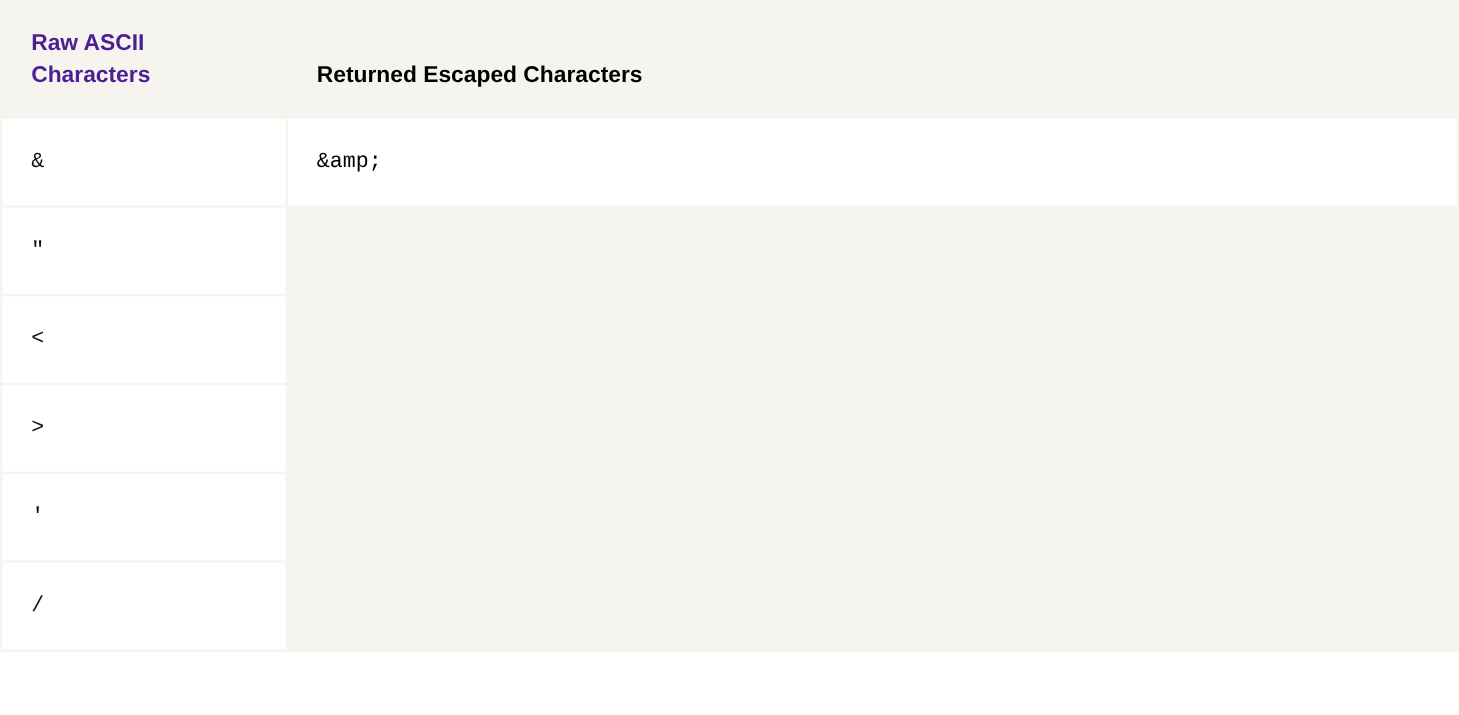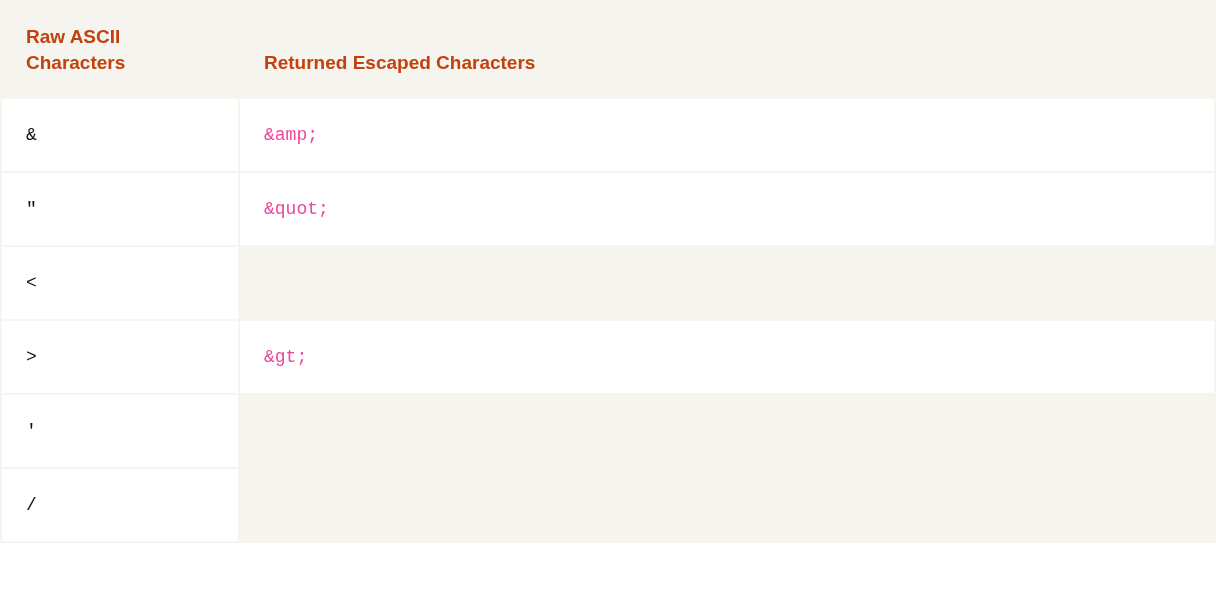--- a/index.html
+++ b/index.html
@@ -22,30 +22,30 @@
     .header-row {
       display: flex;
       background: #f5f4ef;
     }
     .header-cell-left {
       width: 238px;
       padding: 22px 20px 22px 24px;
       font-weight: 700;
       font-size: 19px;
       line-height: 1.35;
-      color: #c2410c;
+      color: #4c1d95;
       border-right: 2px solid #f5f4ef;
     }
     .header-cell-right {
       flex: 1;
       padding: 22px 20px 22px 24px;
       font-weight: 700;
       font-size: 19px;
       line-height: 1.35;
-      color: #c2410c;
+      color: #000000;
       display: flex;
       align-items: flex-end;
     }
     .data-row {
       display: flex;
       border-top: 2px solid #f5f4ef;
     }
     .data-cell-left {
       width: 238px;
       background: #ffffff;
@@ -56,51 +56,49 @@
       border-right: 2px solid #f5f4ef;
       display: flex;
       align-items: center;
     }
     .data-cell-right {
       flex: 1;
       background: #ffffff;
       padding: 26px 20px 26px 24px;
       font-family: "Courier New", Courier, monospace;
       font-size: 18px;
-      color: #ec4899;
+      color: #000000;
       display: flex;
       align-items: center;
     }
   </style>
 </head>
 <body>
 
 <div class="table-wrapper">
   <div class="header-row">
     <div class="header-cell-left">Raw ASCII Characters</div>
     <div class="header-cell-right">Returned Escaped Characters</div>
   </div>
 
   <div class="data-row">
     <div class="data-cell-left">&amp;</div>
     <div class="data-cell-right">&amp;amp;</div>
   </div>
 
   <div class="data-row">
     <div class="data-cell-left">"</div>
-    <div class="data-cell-right">&amp;quot;</div>
   </div>
 
   <div class="data-row">
     <div class="data-cell-left">&lt;</div>
   </div>
 
   <div class="data-row">
     <div class="data-cell-left">&gt;</div>
-    <div class="data-cell-right">&amp;gt;</div>
   </div>
 
   <div class="data-row">
     <div class="data-cell-left">'</div>
   </div>
 
   <div class="data-row">
     <div class="data-cell-left">/</div>
   </div>
 </div>

